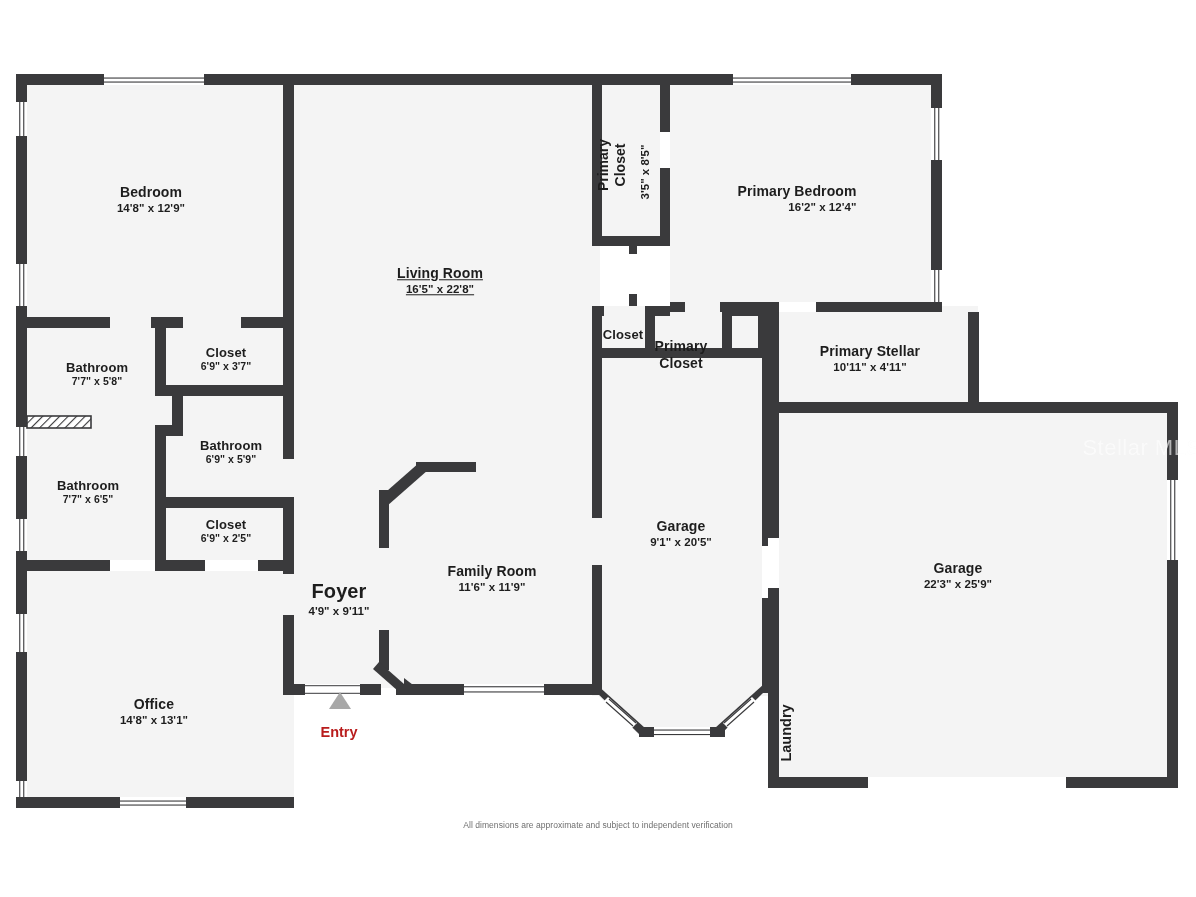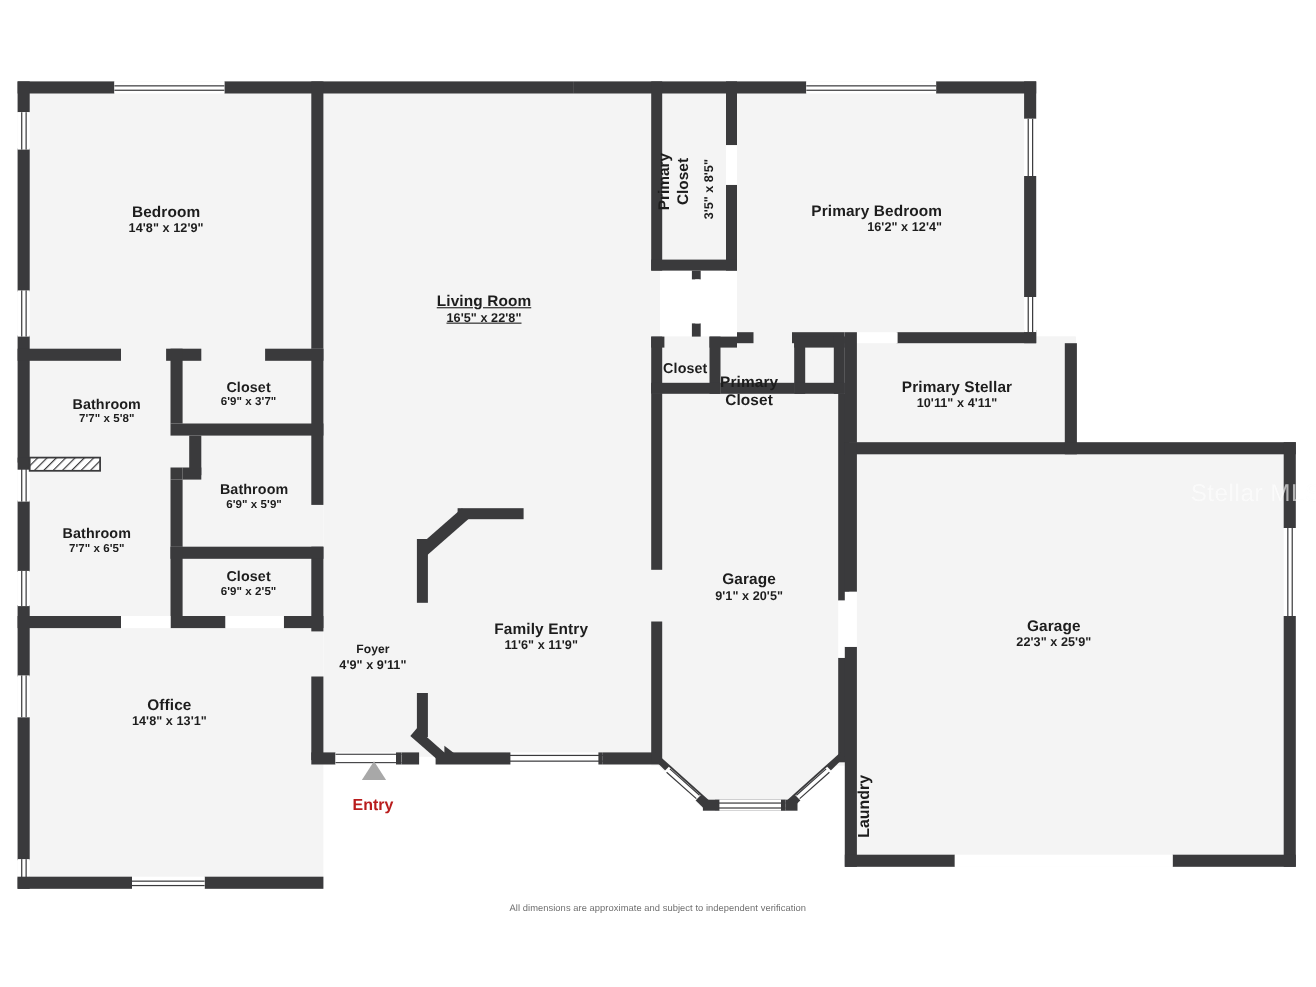--- a/index.html
+++ b/index.html
@@ -422,37 +422,37 @@
     <div class="room-label small" style="left:88px; top:492px;">
       <span class="rname">Bathroom</span>
       <span class="rdim">7'7" x 6'5"</span>
     </div>
 
     <div class="room-label small" style="left:226px; top:531px;">
       <span class="rname">Closet</span>
       <span class="rdim">6'9" x 2'5"</span>
     </div>
 
-    <div class="room-label" style="left:154px; top:648px;">
+    <div class="room-label" style="left:154px; top:712px;">
       <span class="rname">Office</span>
       <span class="rdim">14'8" x 13'1"</span>
     </div>
 
     <div class="room-label" style="left:440px; top:281px;text-decoration:underline;">
       <span class="rname">Living Room</span>
       <span class="rdim">16'5" x 22'8"</span>
     </div>
 
     <div class="room-label" style="left:492px; top:579px;">
-      <span class="rname">Family Entry</span>
+      <span class="rname">Family Room</span>
       <span class="rdim">11'6" x 11'9"</span>
     </div>
 
     <div class="room-label small" style="left:339px; top:599px;">
-      <span class="rname" style="font-size:11px;">Foyer</span>
+      <span class="rname" style="font-size:20px;">Foyer</span>
       <span class="rdim" style="font-size:11.5px;">4'9" x 9'11"</span>
     </div>
 
     <div class="vert-pc">
       <span class="rname">Primary
 Closet</span>
     </div>
     <div class="vert-pc-dim">3'5" x 8'5"</div>
 
     <div class="room-label" style="left:797px; top:199px;text-align:right;">

